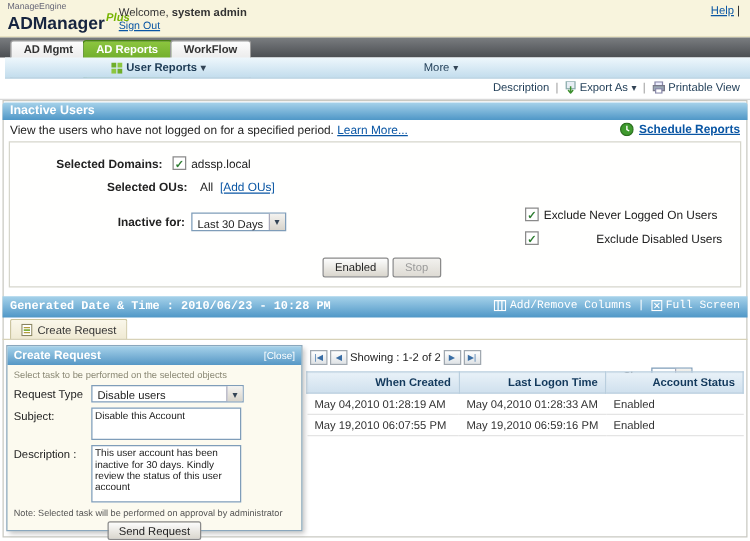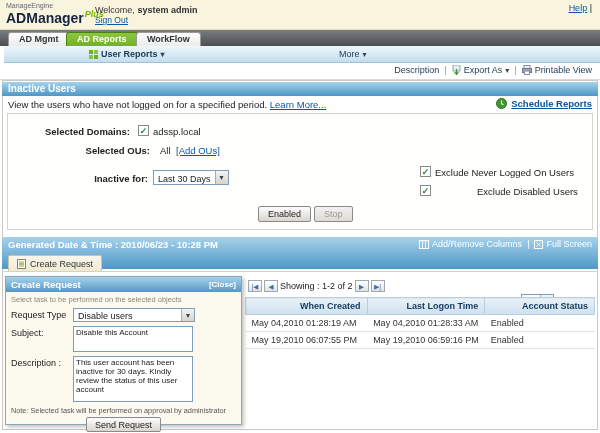--- a/index.html
+++ b/index.html
@@ -30,21 +30,21 @@
   .caret{font-size:8px;color:#345;}
 
   
   .toolbar{left:0;top:63px;width:600px;height:17px;background:#fff;border-bottom:1px solid #d9d9d9;}
   .toolitems{position:absolute;right:8px;top:2px;display:flex;align-items:center;gap:5px;font-size:9px;color:#1c3a54;}
   .toolitems .tdiv{color:#999;}
   .toollink{cursor:pointer;text-decoration:none;color:#1c3a54;display:flex;align-items:center;gap:3px;}
 
   
   .secbar{left:2px;top:82px;width:596px;height:14px;background:linear-gradient(#a6d2ea,#4f97c7);color:#fff;font-weight:bold;font-size:10px;line-height:14px;padding-left:6px;border-radius:2px 2px 0 0;}
-  .genbar{left:2px;top:237px;width:596px;height:32px;background:linear-gradient(#a6d2ea,#4f97c7);color:#fff;font-weight:bold;font-size:9.5px;line-height:15px;padding-left:6px;}
+  .genbar{left:2px;top:237px;width:596px;height:17px;background:linear-gradient(#a6d2ea,#4f97c7);color:#fff;font-weight:bold;font-size:9.5px;line-height:15px;padding-left:6px;font-family:Liberation Mono, monospace;}
   .genlinks{position:absolute;right:6px;top:0;display:flex;align-items:center;gap:5px;font-weight:normal;font-size:9px;color:#fff;}
   .genlink{color:#fff;text-decoration:none;cursor:pointer;display:flex;align-items:center;gap:3px;}
 
   
   .frame{left:2px;top:80px;width:596px;height:350px;border:1px solid #c9c9c2;background:#fff;}
   .intro{left:8px;top:99px;font-size:9.5px;color:#222;}
   .schedule{right:8px;top:98px;display:flex;align-items:center;gap:4px;font-size:9.5px;font-weight:bold;}
 
   
   .formbox{left:7px;top:113px;width:586px;height:117px;border:1px solid #d6d6cc;background:#fffffe;}
@@ -67,21 +67,21 @@
   .showgrp{right:8px;top:294px;display:flex;align-items:center;gap:0;font-size:9px;color:#222;}
 
   
   .rtable{left:245px;top:297px;width:350px;border-collapse:collapse;font-size:9px;}
   .rtable th{background:linear-gradient(#e8f1f8,#cfe0ee);border:1px solid #b9cede;font-weight:bold;text-align:right;padding:3px 6px;color:#13395c;}
   .rtable td{border-bottom:1px solid #e4e4e4;padding:3px 6px;color:#333;background:#fff;cursor:default;}
 
   
   .dialog{left:5px;top:276px;width:237px;height:149px;background:#fcfaef;border:1px solid #8aa7bd;box-shadow:2px 2px 4px rgba(0,0,0,.25);z-index:5;}
   .dlghdr{height:15px;background:linear-gradient(#a6d2ea,#5697c5);color:#fff;font-weight:bold;font-size:9.5px;line-height:15px;padding:0 5px;display:flex;justify-content:space-between;align-items:center;}
-  .dlgclose{color:#fff;font-weight:bold;font-size:8px;text-decoration:none;cursor:pointer;}
+  .dlgclose{color:#fff;font-weight:normal;font-size:8px;text-decoration:none;cursor:pointer;}
   .dlgsub{font-size:7.5px;color:#8a8874;padding:3px 5px 2px 5px;}
   .drow{display:flex;align-items:flex-start;padding:2px 5px;}
   .dlabel{width:62px;font-size:9px;color:#222;padding-top:2px;flex:none;}
   .dta{width:120px;height:26px;border:1px solid #7f9db9;font-family:"Liberation Sans",sans-serif;font-size:8px;color:#222;resize:none;background:#fff;padding:1px 2px;}
   .dta.big{height:46px;}
   .dnote{font-size:7.3px;color:#555;padding:2px 5px 1px 5px;}
   .dbtnrow{text-align:center;padding-top:1px;}
   .sendbtn{font-size:9px;height:15px;padding:0 8px;}
   .icon{display:inline-flex;align-items:center;}
 </style>

